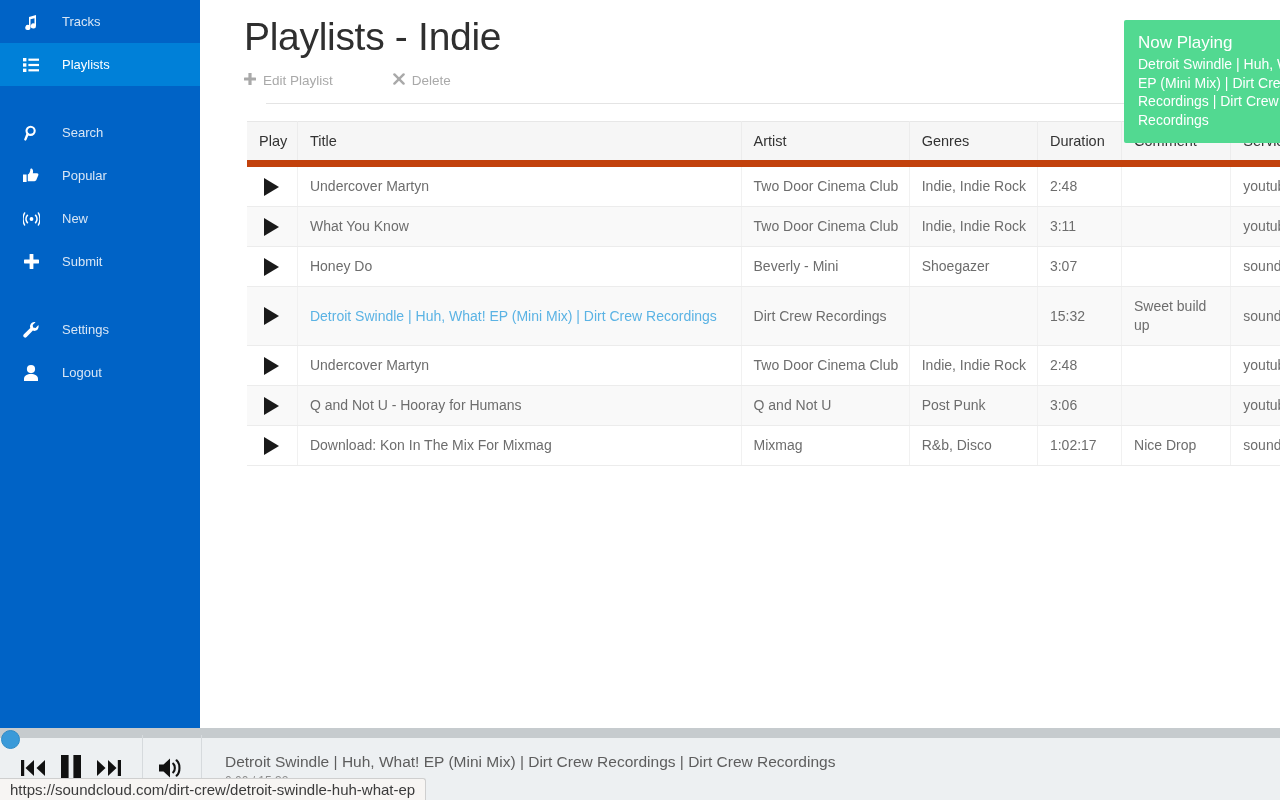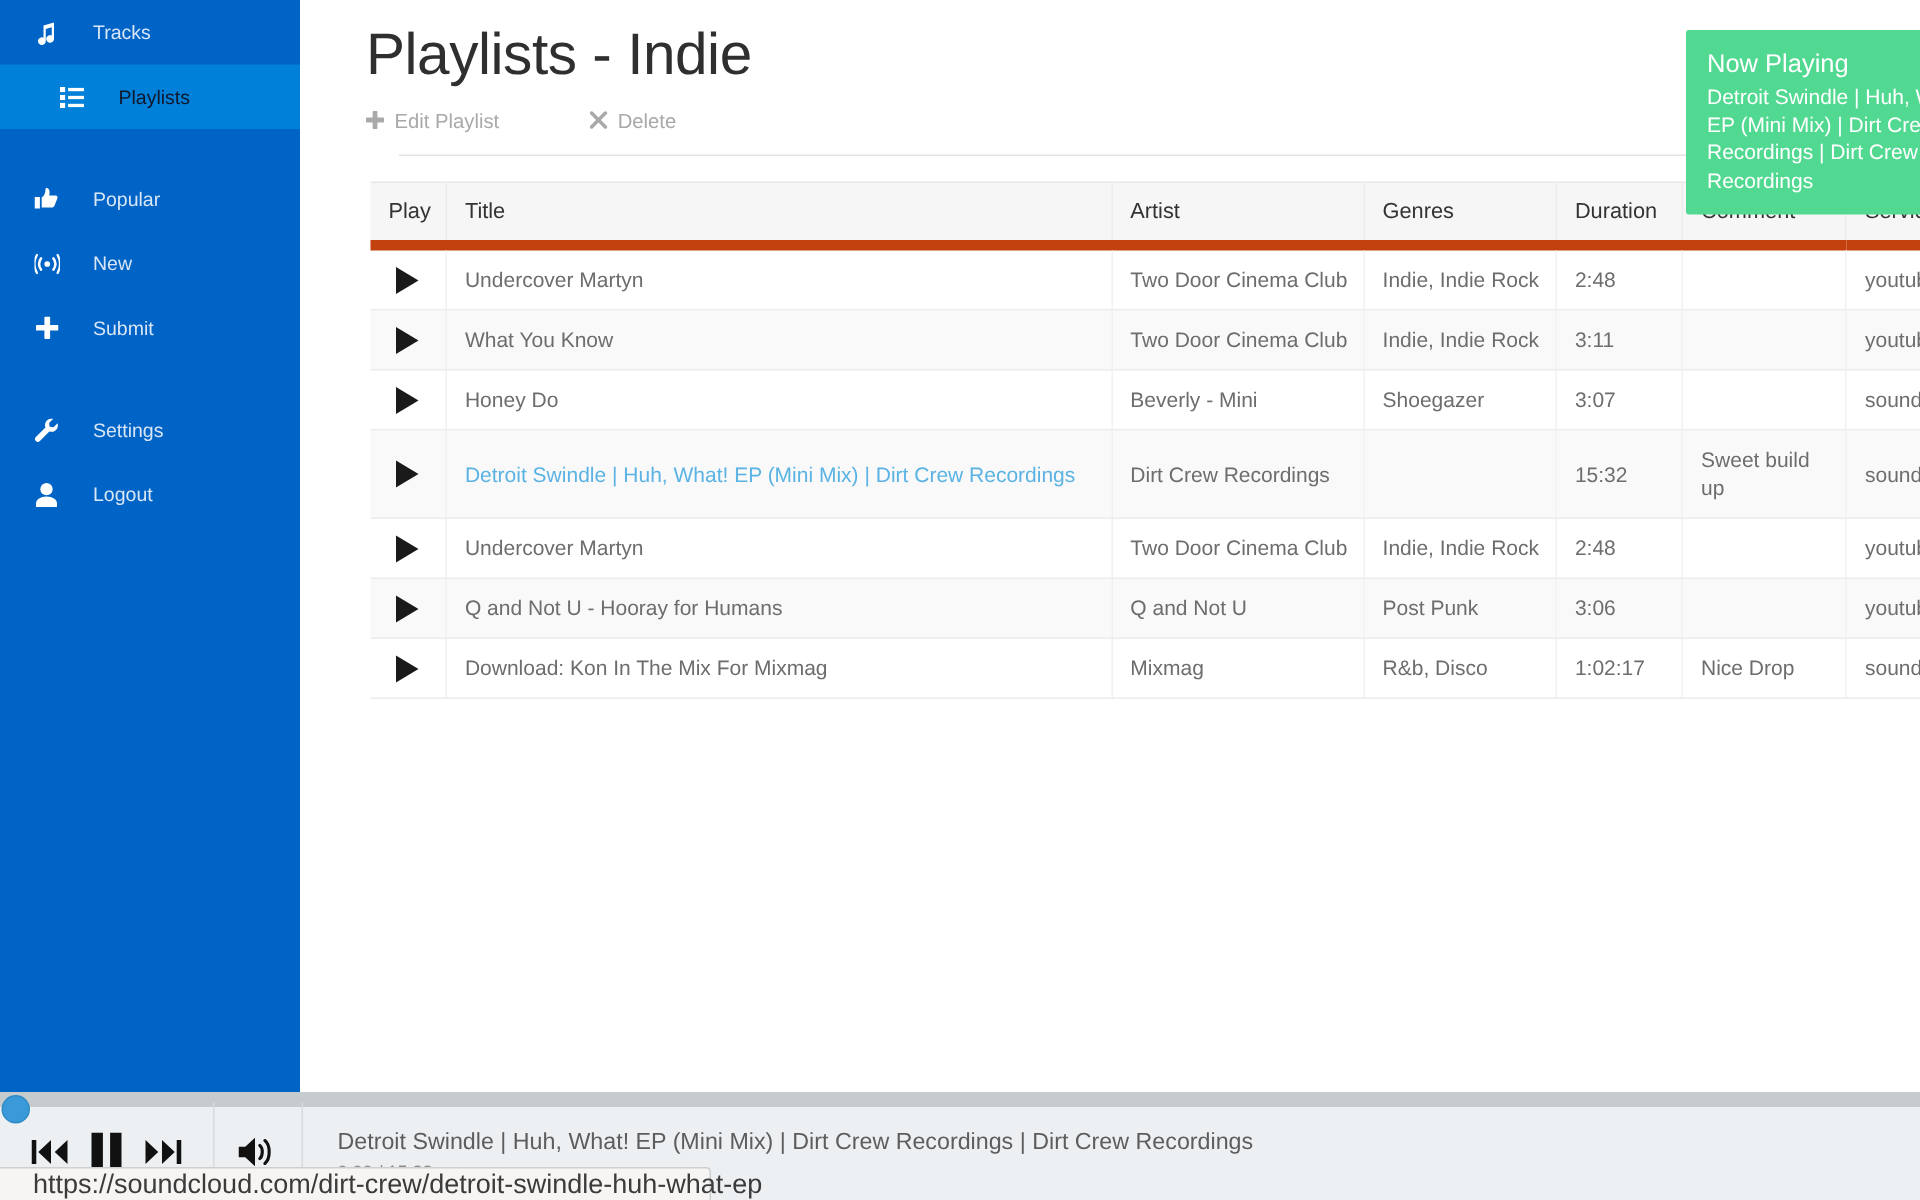--- a/index.html
+++ b/index.html
@@ -34,21 +34,21 @@
   }
   .nav-group { padding-top: 0; }
   .nav-item {
     display: flex; align-items: center;
     height: 43px;
     color: #d8e6f5;
     font-size: 13px;
     cursor: pointer;
     text-decoration: none;
   }
-  .nav-item.active { background: #0080d8; color: #0f172a; padding-left: 17px; }
+  .nav-item.active { background: #0080d8; color: #ffffff; }
   .nav-ico {
     width: 62px; min-width: 62px;
     display: flex; align-items: center; justify-content: center;
     color: #ffffff;
   }
   .nav-ico svg { display: block; }
   .nav-gap { height: 25px; }
 
   
   #main {
@@ -60,21 +60,21 @@
   #page-head { padding: 12px 0 0 44px; }
   #page-title {
     font-size: 39px; color: #2f2f2f; font-weight: 400;
     letter-spacing: -.3px; line-height: 50px;
   }
   #page-actions {
     display: flex; align-items: center;
     margin-top: 6px; height: 24px;
   }
   .page-action {
-    display: flex; align-items: center;
+    display: flex; align-items: flex-start;
     color: #a9a9a9; font-size: 13.5px;
     text-decoration: none; cursor: pointer;
     margin-right: 60px;
   }
   .page-action .pa-ico {
     margin-right: 7px; color: #a9a9a9;
     display: flex; align-items: center;
   }
   #head-rule {
     margin: 11px 0 0 22px;
@@ -176,22 +176,22 @@
   #pl-time { font-size: 12px; color: #8d8d8d; margin-top: 2px; }
 
   
   #statusbar {
     position: absolute; left: 0; bottom: 0;
     height: 22px; max-width: 474px;
     background: #f7f5f3;
     border: 1px solid #cfcfcf; border-left: none; border-bottom: none;
     border-top-right-radius: 3px;
     display: flex; align-items: center;
-    padding: 0 10px 0 22px;
-    font-size: 18px; color: #3b3b3b;
+    padding: 0 10px 0 10px;
+    font-size: 15px; color: #3b3b3b;
     z-index: 60; white-space: nowrap;
   }
 </style>
 </head>
 <body>
 
 <div id="app">
 
   <div id="sidebar">
 
@@ -215,20 +215,29 @@
               <rect x="5.4" y="11.2" width="10.6" height="2.2"></rect>
           </svg>
         </span>
         <span>Playlists</span>
       </a>
     </div>
 
     <div class="nav-gap"></div>
 
     <div class="nav-group">
+      <a class="nav-item">
+        <span class="nav-ico">
+          <svg width="15" height="16" viewBox="0 0 15 16" fill="none" stroke="currentColor" stroke-width="2.1">
+              <circle cx="6.6" cy="5.8" r="4.1"></circle>
+              <line x1="3.6" y1="9" x2="1.4" y2="14.4" stroke-width="2.4" stroke-linecap="round"></line>
+            </svg>
+        </span>
+        <span>Search</span>
+      </a>
       <a class="nav-item">
         <span class="nav-ico">
           <svg width="16" height="15" viewBox="0 0 16 15" fill="currentColor">
               <path d="M0 6.4 h3.6 V14 H0 Z M4.8 6.6 C6.6 5.6 7.4 3.3 7.3 1.2 C7.3 .3 8.7 .1 9.3 .9 C10.3 2.3 10.2 4 9.8 5.3 h4.2 c1.1 0 1.7 1 1.3 1.9 l-2 4.9 c-.3 .7 -1 1.2 -1.8 1.2 H4.8 Z"></path>
             </svg>
         </span>
         <span>Popular</span>
       </a>
       <a class="nav-item">
         <span class="nav-ico">

